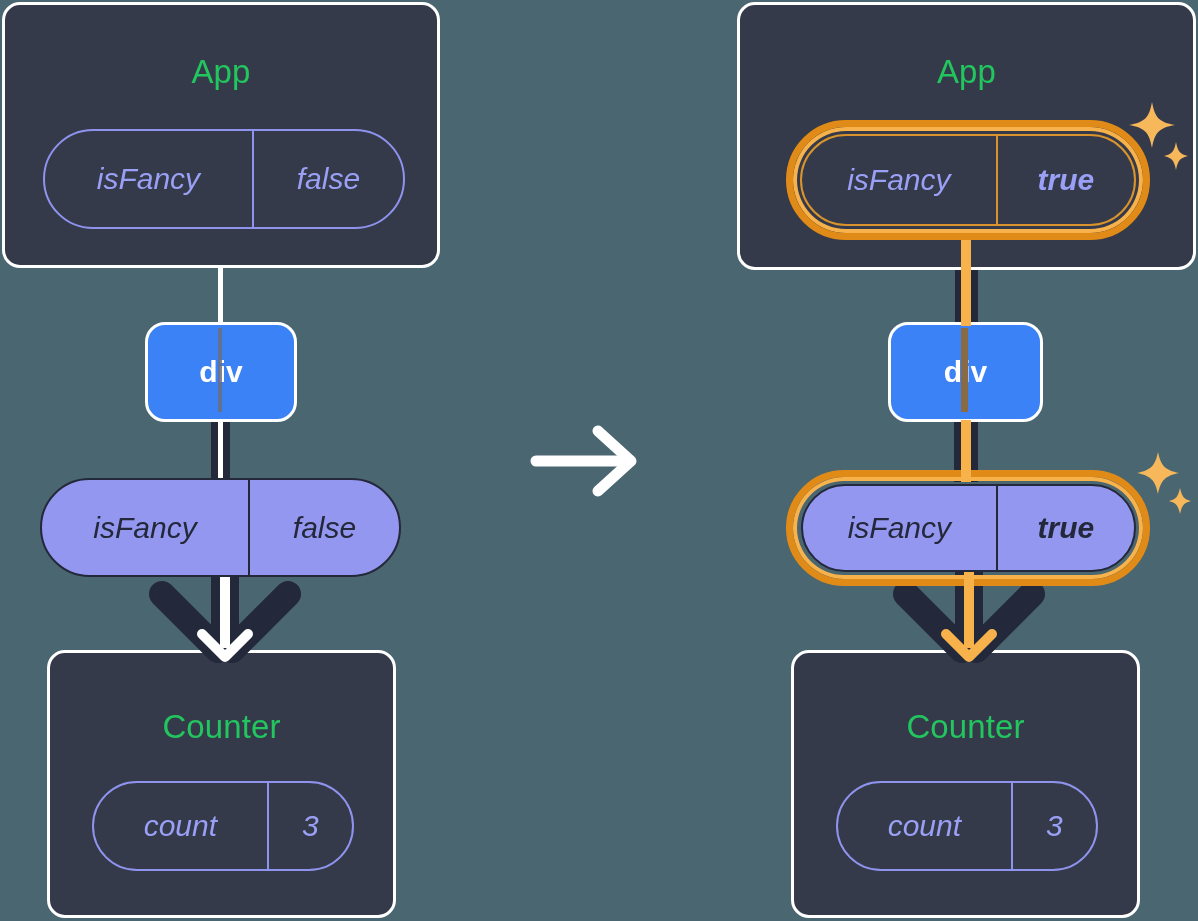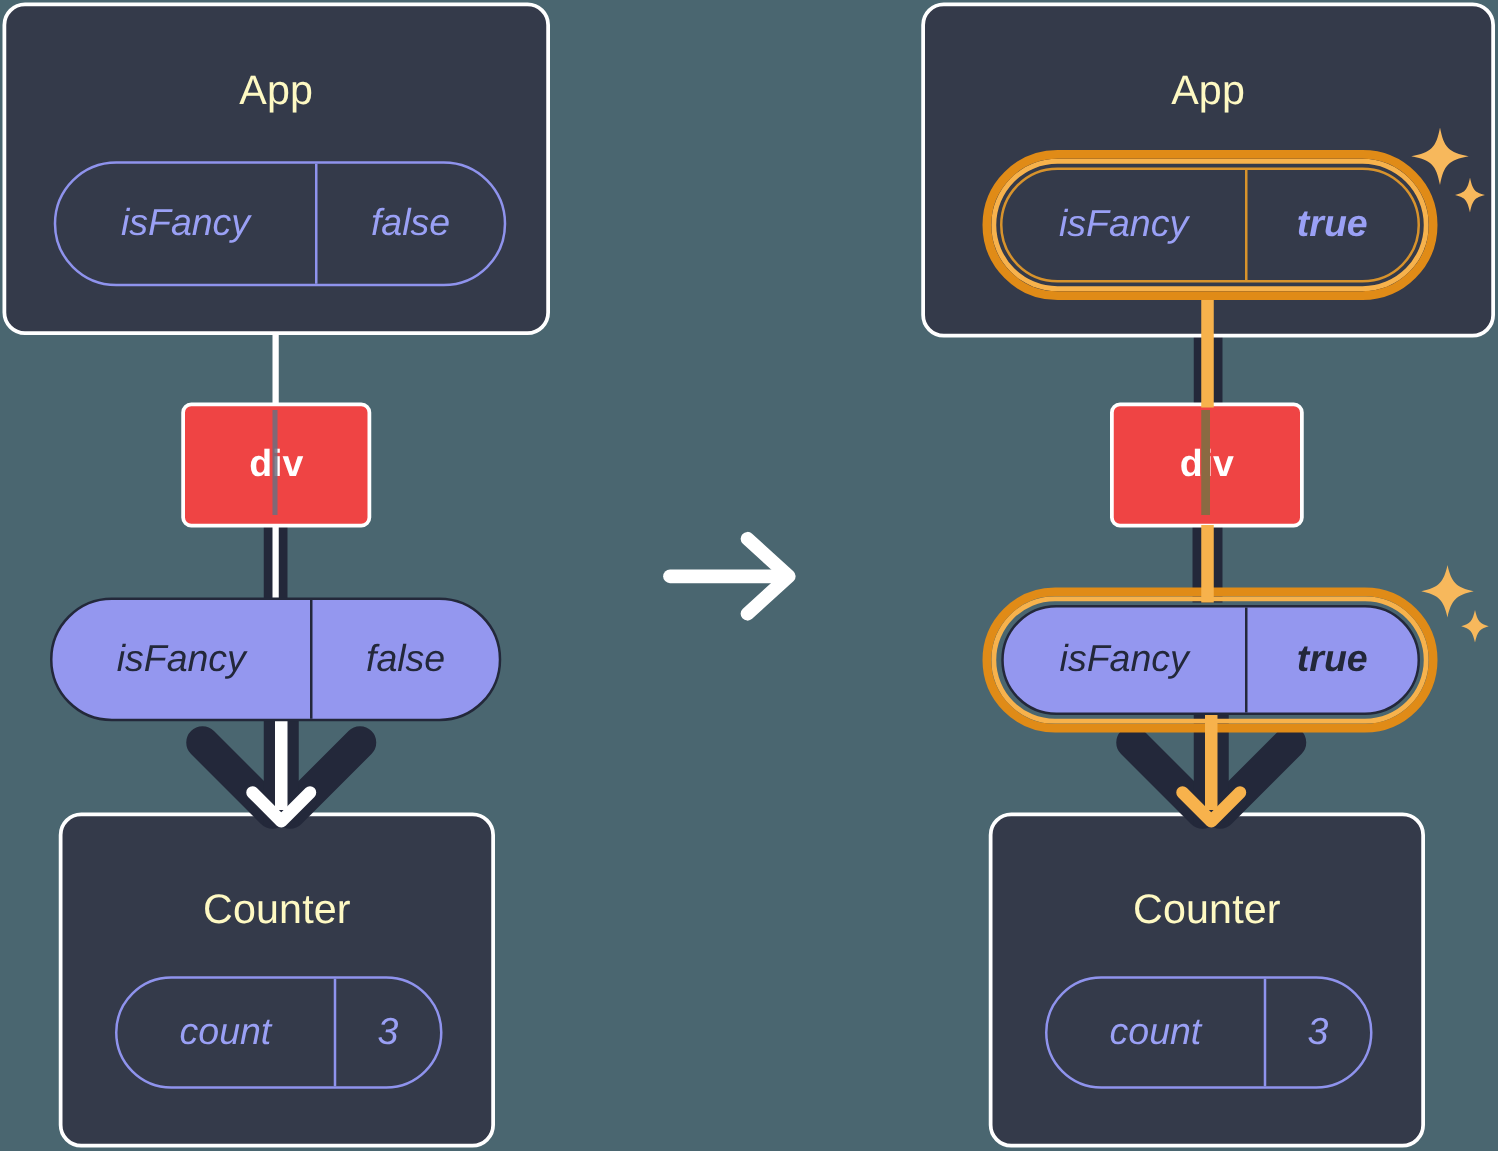--- a/index.html
+++ b/index.html
@@ -16,32 +16,32 @@
     position: absolute;
     background: #343a4a;
     border: 3px solid #ffffff;
     border-radius: 18px;
     z-index: 4;
   }
   .compbox .title {
     position: absolute;
     left: 0; right: 0;
     text-align: center;
-    color: #fef9c3;
+    color: #22c55e;
     font-size: 33px;
     font-weight: 400;
     letter-spacing: .1px;
   }
 
   
   .elembox {
     position: absolute;
-    background: #ef4444;
+    background: #3b82f6;
     border: 3px solid #ffffff;
-    border-radius: 8px;
+    border-radius: 20px;
     z-index: 6;
     display: flex;
     align-items: center;
     justify-content: center;
   }
   .elembox .label {
     color: #ffffff;
     font-size: 30px;
     font-weight: 700;
     position: relative;

